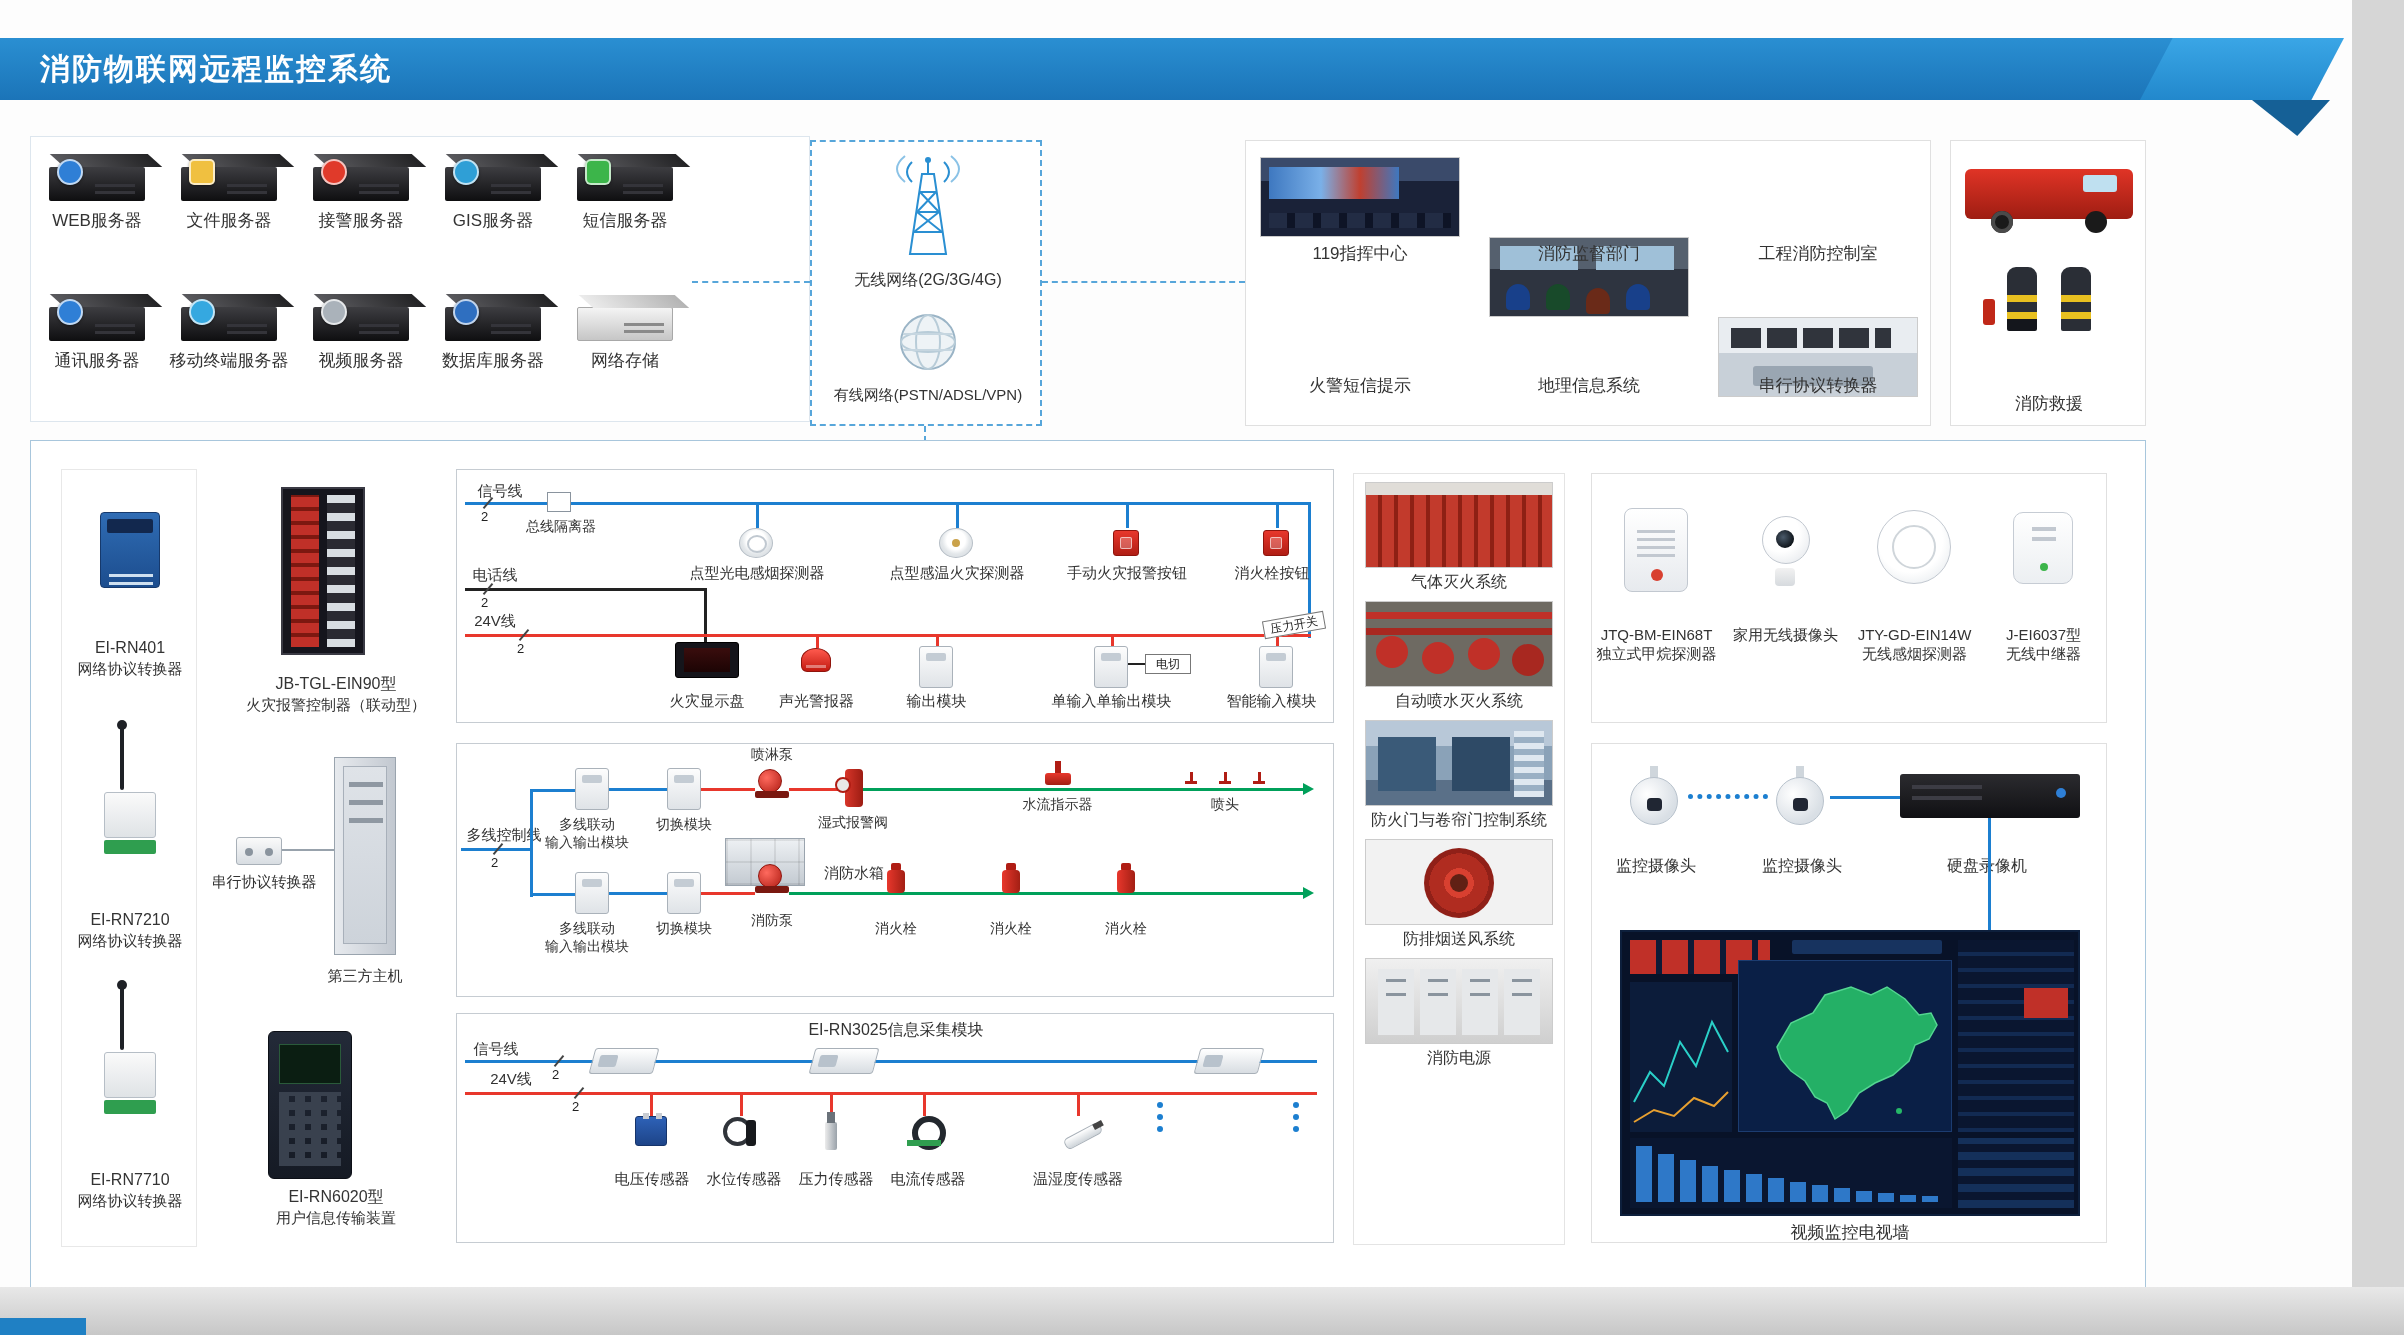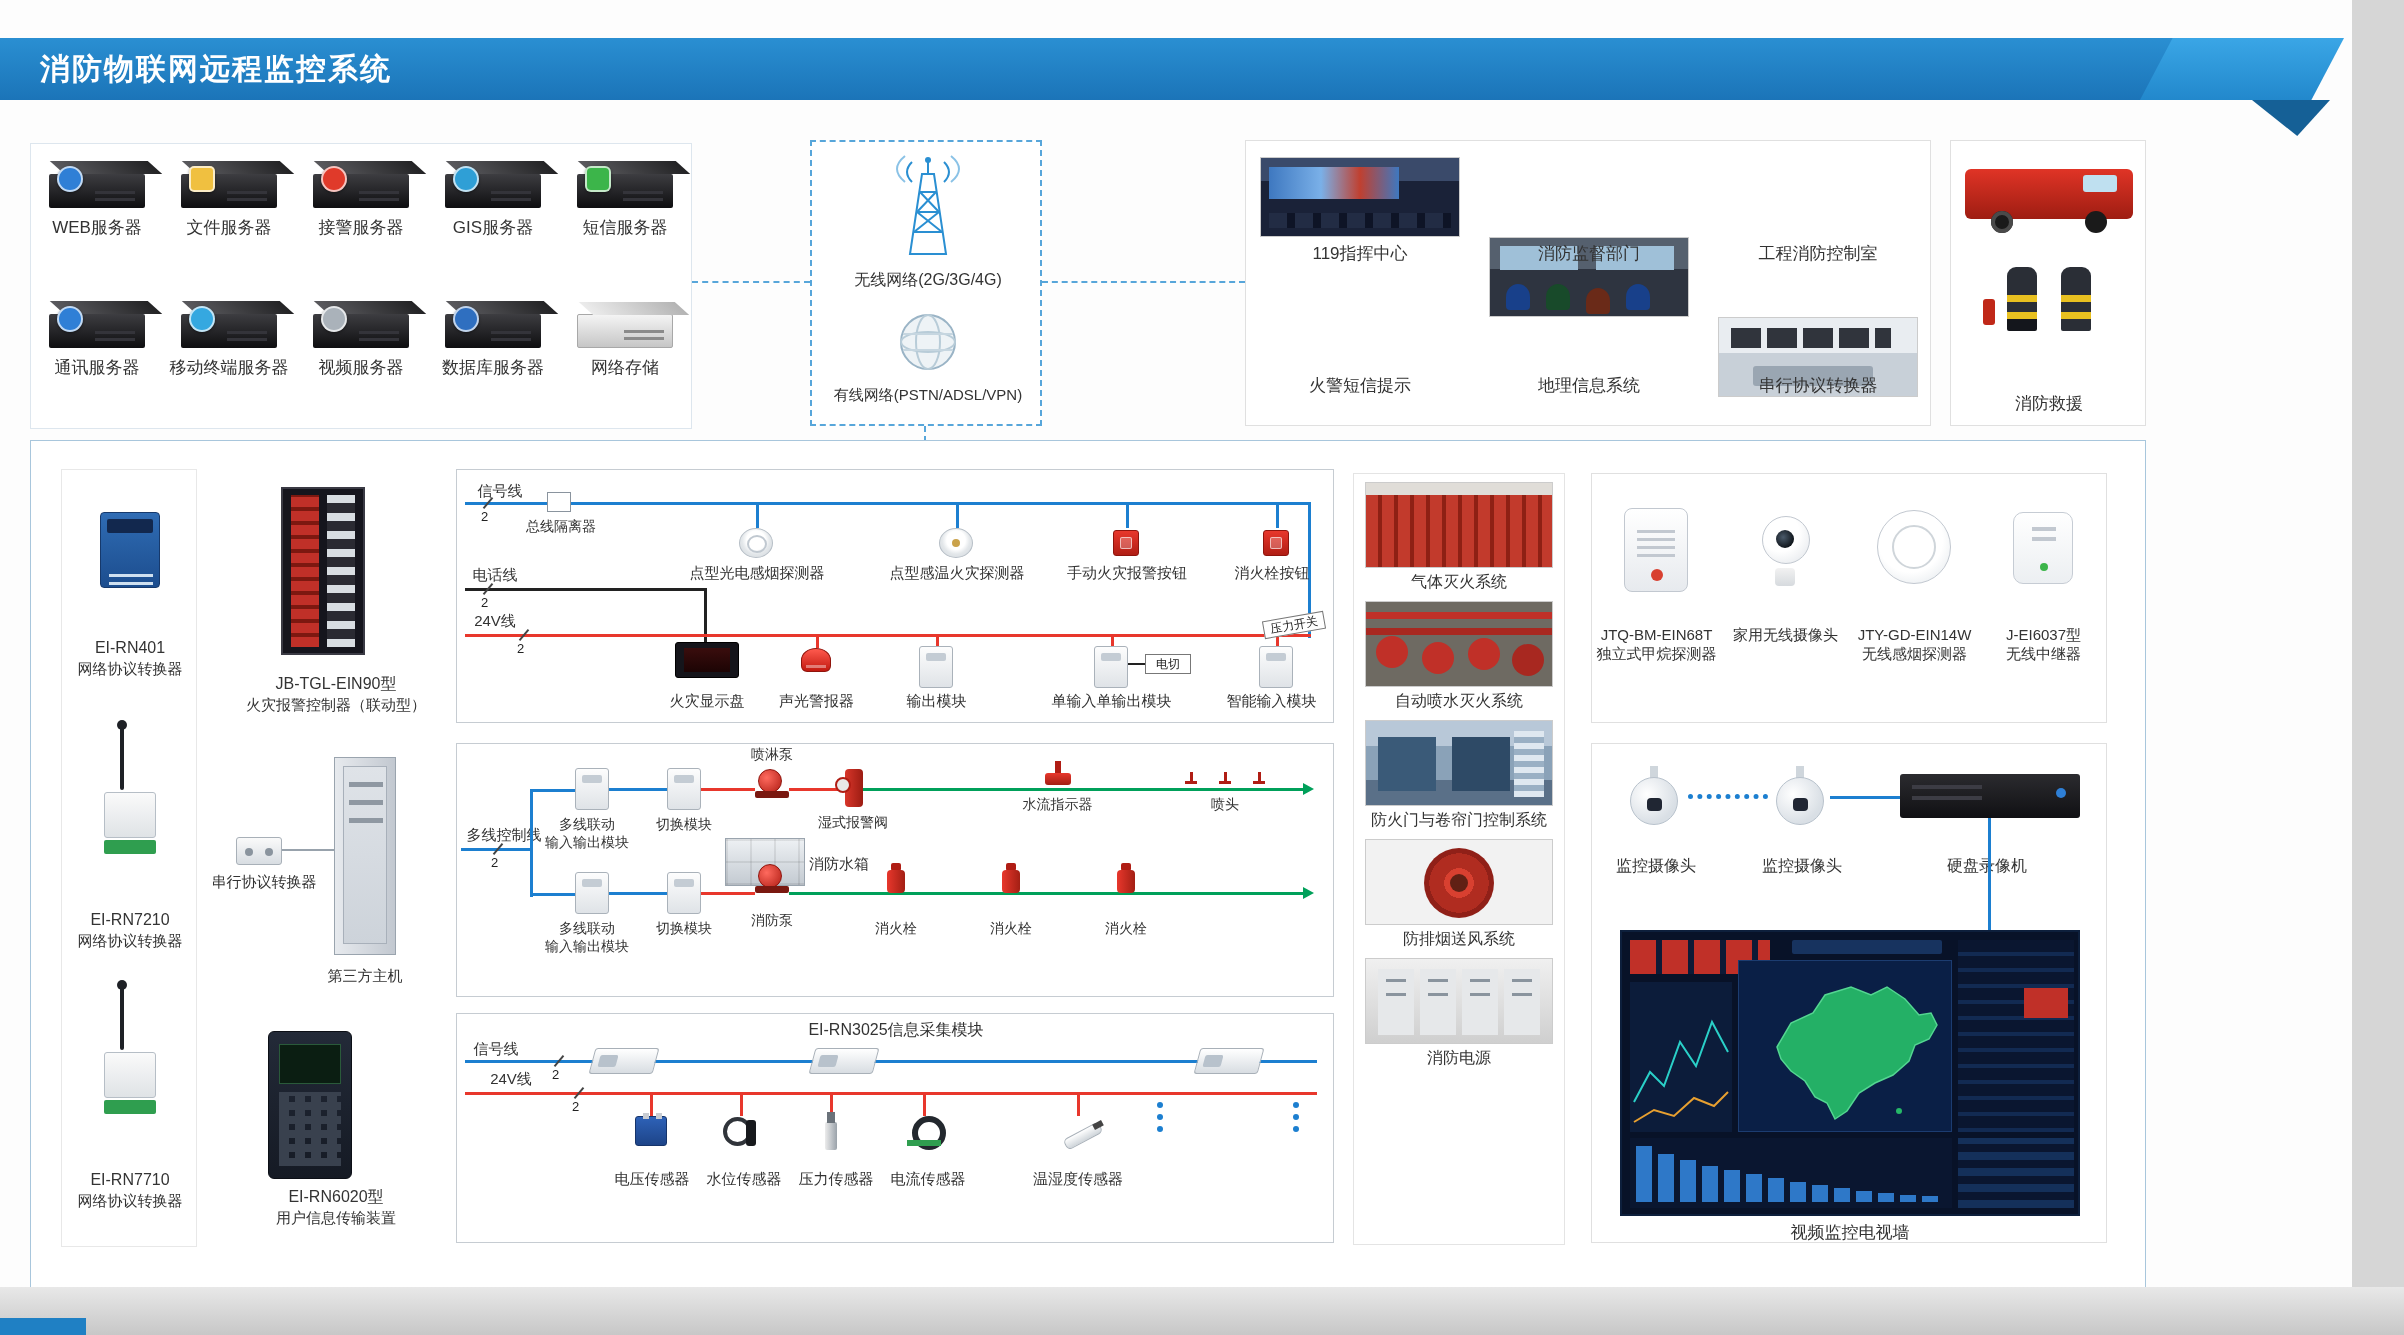--- a/index.html
+++ b/index.html
@@ -202,21 +202,21 @@
 </head>
 <body>
 
 <div class="page"></div>
 
 <div class="header-bar"></div>
 <div class="header-title">消防物联网远程监控系统</div>
 <div class="header-accent"></div>
 <div class="header-fold"></div>
 
-<div class="box-lt" style="left:30px;top:143px;width:662px;height:286px">
+<div class="box-lt" style="left:30px;top:136px;width:780px;height:286px">
   <div class="cell" style="left:0;top:16px">
     <div class="srv">
         <span class="emb" style="background: rgb(47, 127, 214);"></span>
       </div>
     <div class="lbl f17">WEB服务器</div>
   </div>
   <div class="cell" style="left:132px;top:16px">
     <div class="srv">
         <span class="emb" style="border-radius: 5px; background: rgb(240, 192, 64);"></span>
       </div>
@@ -440,21 +440,21 @@
     <div class="spr" style="left:796px;top:28px"></div>
     <div class="lbl f14" style="left:74px;top:72px;width:112px">多线联动
 输入输出模块</div>
     <div class="lbl f14" style="left:188px;top:72px;width:78px">切换模块</div>
     <div class="lbl f14" style="left:272px;top:2px;width:86px">喷淋泵</div>
     <div class="lbl f14" style="left:346px;top:70px;width:100px">湿式报警阀</div>
     <div class="lbl f14" style="left:548px;top:52px;width:105px">水流指示器</div>
     <div class="lbl f14" style="left:736px;top:52px;width:64px">喷头</div>
 
     <div class="tank" style="left:268px;top:94px;width:80px;height:48px"></div>
-    <div class="lbl f15" style="left:352px;top:111px;width:90px;text-align:left">消防水箱</div>
+    <div class="lbl f15" style="left:352px;top:120px;width:90px;text-align:center">消防水箱</div>
 
     <div class="mod" style="left:118px;top:128px"></div>
     <div class="hline blue" style="left:152px;top:148px;width:58px"></div>
     <div class="mod" style="left:210px;top:128px"></div>
     <div class="hline red" style="left:244px;top:148px;width:54px"></div>
     <div class="pump" style="left:298px;top:119px"></div>
     <div class="hline green" style="left:332px;top:148px;width:514px"></div>
     <div class="arr-g" style="left:846px;top:143px"></div>
     <div class="hyd" style="left:428px;top:119px"></div>
     <div class="hyd" style="left:543px;top:119px"></div>

